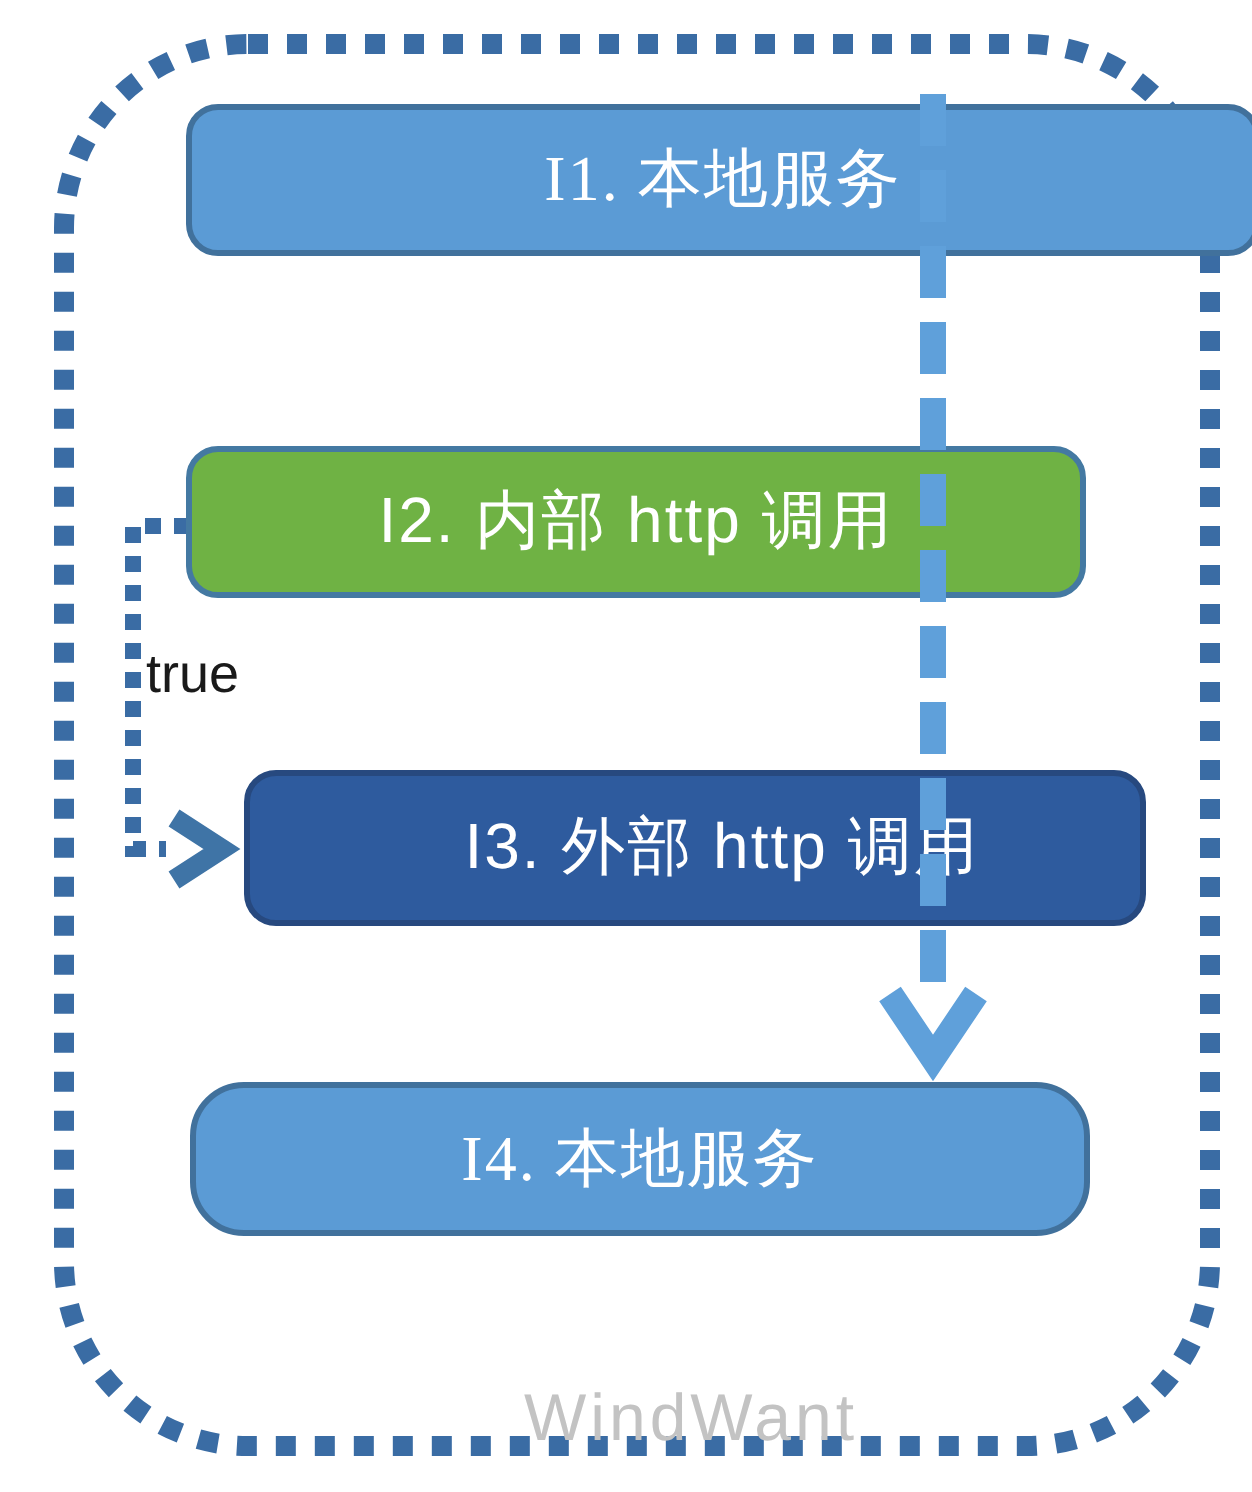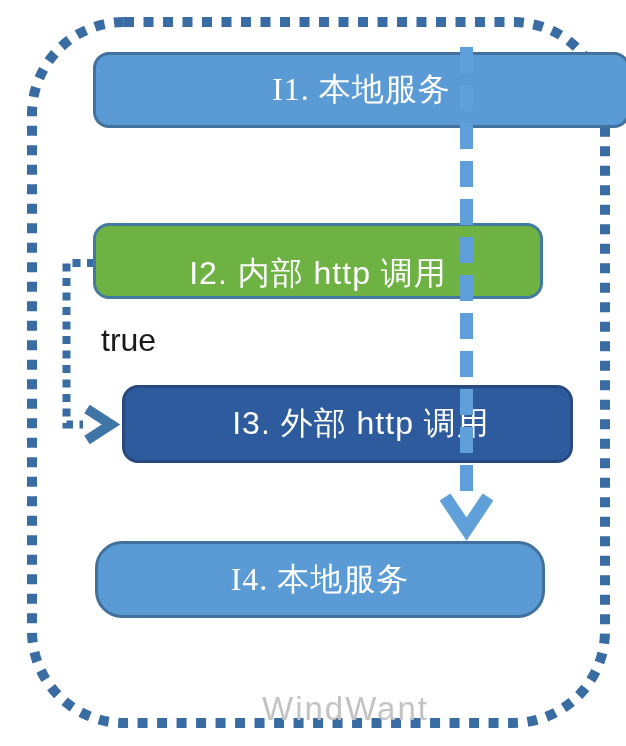--- a/index.html
+++ b/index.html
@@ -26,23 +26,22 @@
   }
   .node-serif{font-family:"Liberation Serif","DejaVu Serif",serif;}
   .node-sans{font-family:"Liberation Sans","DejaVu Sans",sans-serif;}
   #node-1{left:93px;top:52px;width:537px;height:76px;}
   #node-2{left:93px;top:223px;width:450px;height:76px;}
   #node-3{left:122px;top:385px;width:451px;height:78px;padding-left:27px;}
   #node-4{left:95px;top:541px;width:450px;height:77px;}
   .true-label{
     position:absolute;z-index:2;
     left:73px;top:322px;
-    font-size:32px;font-weight:500;color:#1a1a1a;
+    font-size:27px;font-weight:500;color:#1a1a1a;
     font-family:"Liberation Sans",sans-serif;
-    margin-left:28px;
   }
   .watermark{
     position:absolute;z-index:2;
     left:262px;top:658px;
     font-size:33px;color:#c3c3c3;
     letter-spacing:2px;
     font-family:"Liberation Sans",sans-serif;
     margin-top:32px;
   }
   .attribution{
@@ -59,21 +58,21 @@
 
   <svg class="layer layer-back" viewBox="0 0 626 746">
     <rect x="32" y="22" width="573" height="701" rx="92" ry="92" fill="none" stroke-width="10" stroke-linecap="butt" stroke-dasharray="10 9.5" stroke="#3a6ca4"></rect>
     <path d="M95,263 H66.5 V424.5 H83" fill="none" stroke-width="8" stroke-linecap="butt" stroke-dasharray="8 6.5" stroke="#3a6ca4"></path>
     <path d="M87,409 L111,424.5 L87,440" fill="none" stroke-width="10" stroke-linecap="butt" stroke-linejoin="miter" stroke="#3f74a6"></path>
   </svg>
 
   <div class="node node-serif" id="node-1" style="background: rgb(91, 155, 213); border-color: rgb(65, 113, 156); color: rgb(255, 255, 255);">
     <span>I1. 本地服务</span>
   </div>
-  <div class="node node-sans" id="node-2" style="background: rgb(111, 178, 68); border-color: rgb(68, 121, 162); color: rgb(255, 255, 255); align-items: flex-end;">
+  <div class="node node-sans" id="node-2" style="background: rgb(111, 178, 68); border-color: rgb(68, 121, 162); color: rgb(255, 255, 255);">
     <span>I2. 内部 http 调用</span>
   </div>
   <div class="node node-sans" id="node-3" style="background: rgb(46, 91, 158); border-color: rgb(39, 73, 127); color: rgb(255, 255, 255);">
     <span>I3. 外部 http 调用</span>
   </div>
   <div class="node node-serif" id="node-4" style="background: rgb(91, 155, 213); border-color: rgb(65, 113, 156); color: rgb(255, 255, 255); border-radius: 27px;">
     <span>I4. 本地服务</span>
   </div>
 
   <div class="true-label">true</div>

